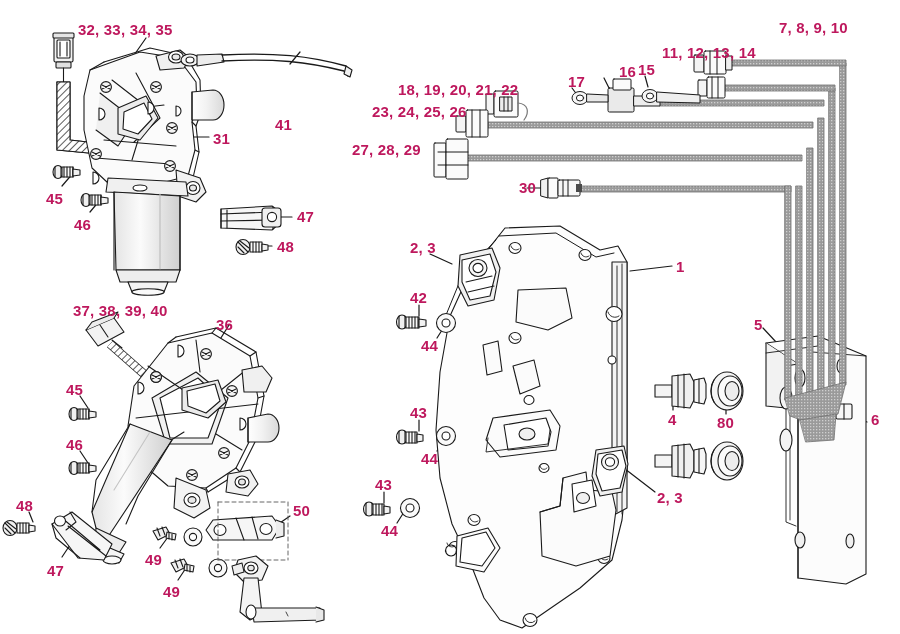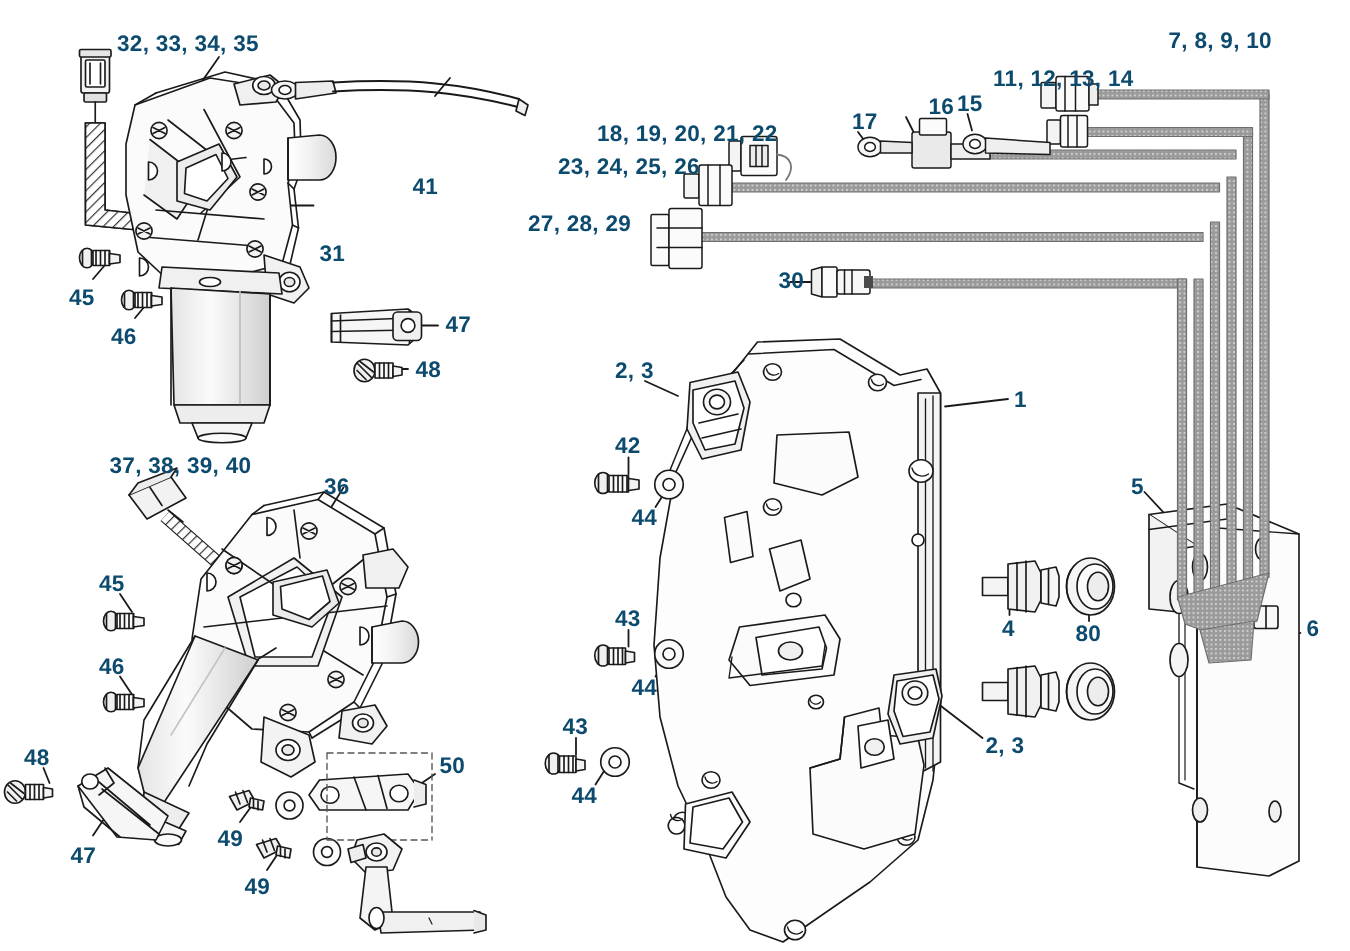--- a/index.html
+++ b/index.html
@@ -10,21 +10,21 @@
     background:#ffffff;
     font-family:"Liberation Sans","DejaVu Sans",sans-serif;
     overflow:hidden;
   }
   #art{position:absolute;left:0;top:0;width:900px;height:634px;}
   .lbl{
     position:absolute;
     font-family:"Liberation Sans","DejaVu Sans",sans-serif;
     font-weight:bold;
     font-size:15px;
-    color:#0c4a6e;
+    color:#be185d;
     white-space:nowrap;
     line-height:1;
     letter-spacing:0.2px;
     text-align:right;
   }
 </style>
 </head>
 <body>
 
 <div id="page">
@@ -578,21 +578,21 @@
           <path d="M563,180 L563,196 M568,180 L568,196"></path>
           <rect x="576" y="184" width="6" height="8" fill="#4a4a4a" stroke="none"></rect>
         </g>
       </g>
 
     </g>
   </svg>
 
   <div class="lbl" style="left:78px; top:22px;">32, 33, 34, 35</div>
   <div class="lbl" style="left:275px;top:70px;margin-top:47px;">41</div>
-  <div class="lbl" style="left:213px;top:131px;margin-top:31px;">31</div>
+  <div class="lbl" style="left:213px;top:131px;">31</div>
   <div class="lbl" style="left:46px; top:191px;">45</div>
   <div class="lbl" style="left:74px; top:217px;">46</div>
   <div class="lbl" style="left:297px;top:209px;">47</div>
   <div class="lbl" style="left:277px;top:239px;">48</div>
   <div class="lbl" style="left:73px; top:303px;">37, 38, 39, 40</div>
   <div class="lbl" style="left:216px;top:317px;">36</div>
   <div class="lbl" style="left:66px; top:382px;">45</div>
   <div class="lbl" style="left:66px; top:437px;">46</div>
   <div class="lbl" style="left:16px; top:498px;">48</div>
   <div class="lbl" style="left:47px; top:563px;">47</div>

